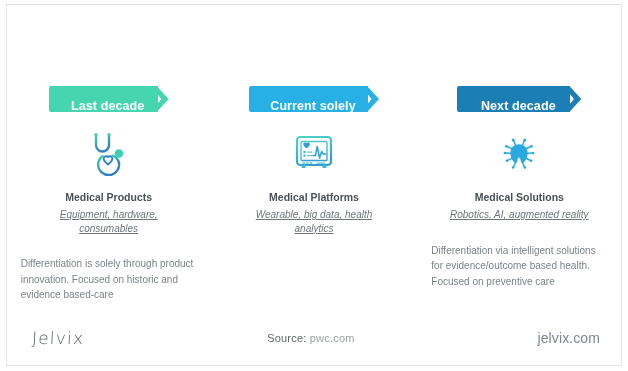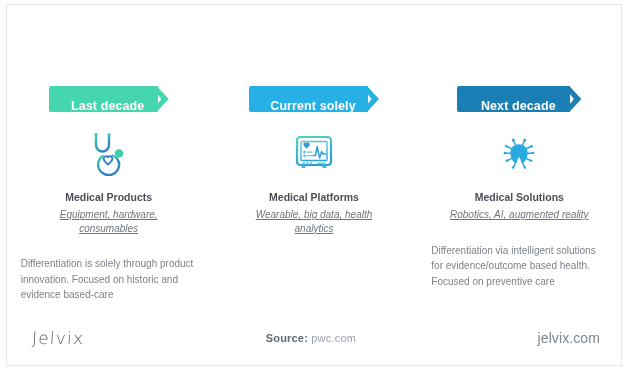--- a/index.html
+++ b/index.html
@@ -147,21 +147,21 @@
     font-weight: 300;
     transform: skewX(-3deg);
   }
   .source {
     font-size: 11px;
     color: #9aa1a8;
     letter-spacing: .2px;
   }
   .source b {
     color: #60686f;
-    font-weight: bold;
+    font-weight: normal;
   }
   .site {
     font-size: 14px;
     color: #7e868e;
     letter-spacing: .1px;
   }
 </style>
 </head>
 <body>
 

